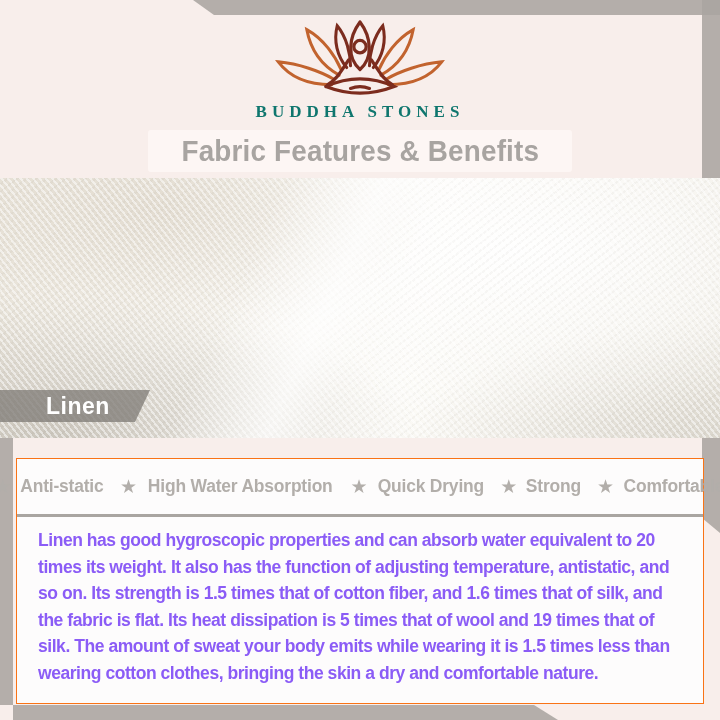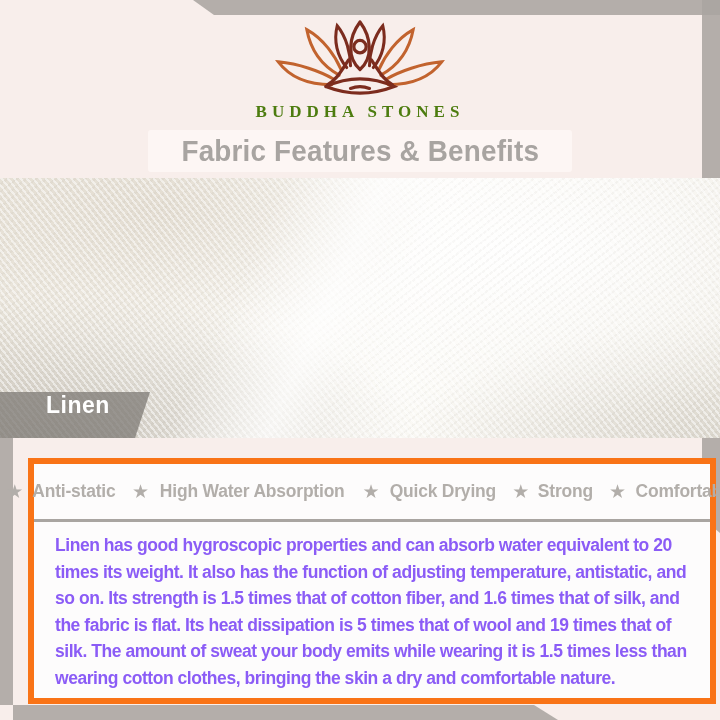--- a/index.html
+++ b/index.html
@@ -18,21 +18,21 @@
   .ribbon-left{top:178px;left:0;width:13px;height:527px;
     clip-path:polygon(0 0,100% 14px,100% 100%,0 100%);}
   .ribbon-bottom{top:705px;left:13px;width:545px;height:15px;
     clip-path:polygon(0 0,calc(100% - 24px) 0,100% 100%,0 100%);}
 
   
   .logo-wrap{position:absolute;top:18px;left:0;width:720px;text-align:center;}
   .logo-wrap svg{display:block;margin:0 auto;}
   .brand-name{
     margin-top:2px;font-family:"Liberation Serif",serif;font-size:17px;
-    font-weight:bold;letter-spacing:5px;color:#4d7c0f;
+    font-weight:bold;letter-spacing:5px;color:#0f766e;
   }
 
   
   .banner{
     position:absolute;top:130px;left:148px;width:424px;height:42px;
     background:#fdf6f4;border-radius:3px;
     display:flex;align-items:center;justify-content:center;text-align:center;
   }
   .banner-title{
     font-size:29px;font-weight:bold;color:#a8a4a1;letter-spacing:0.2px;
@@ -56,33 +56,33 @@
       repeating-linear-gradient(-38deg, rgba(118,110,98,0.05) 0 2px, transparent 2px 6px);
   }
   .photo::after{
     content:"";position:absolute;inset:0;
     background:linear-gradient(115deg, transparent 34%, rgba(255,255,255,0.65) 46%,
                rgba(255,255,255,0.2) 52%, transparent 64%);
   }
 
   
   .badge{
-    position:absolute;left:0;bottom:0;width:150px;height:46px;z-index:2;
+    position:absolute;left:0;bottom:16px;width:150px;height:32px;z-index:2;
     background:rgba(130,126,121,0.78);
     clip-path:polygon(0 0,100% 0,calc(100% - 15px) 100%,0 100%);
-    display:flex;align-items:flex-start;
+    display:flex;align-items:center;
   }
   .badge-label{
     padding-left:46px;color:#ffffff;font-size:23px;font-weight:bold;letter-spacing:0.5px;
   }
 
   
   .card{
-    position:absolute;top:458px;left:28px;width:688px;height:246px;
-    background:#fdfcfc;border:6px solid #f97316;box-sizing:border-box;
+    position:absolute;top:458px;left:16px;width:688px;height:246px;
+    background:#fdfcfc;border:1px solid #f97316;box-sizing:border-box;
   }
   .features-row{
     height:55px;display:flex;align-items:center;justify-content:center;
     gap:15px;border-bottom:3px solid #a9a5a1;white-space:nowrap;
   }
   .feature-item{display:flex;align-items:center;gap:8px;}
   .star{color:#b2aeaa;font-size:19px;line-height:1;}
   .feature-label{
     color:#b2aeaa;font-size:18px;font-weight:bold;letter-spacing:-0.2px;
     transform:scaleX(0.97);

